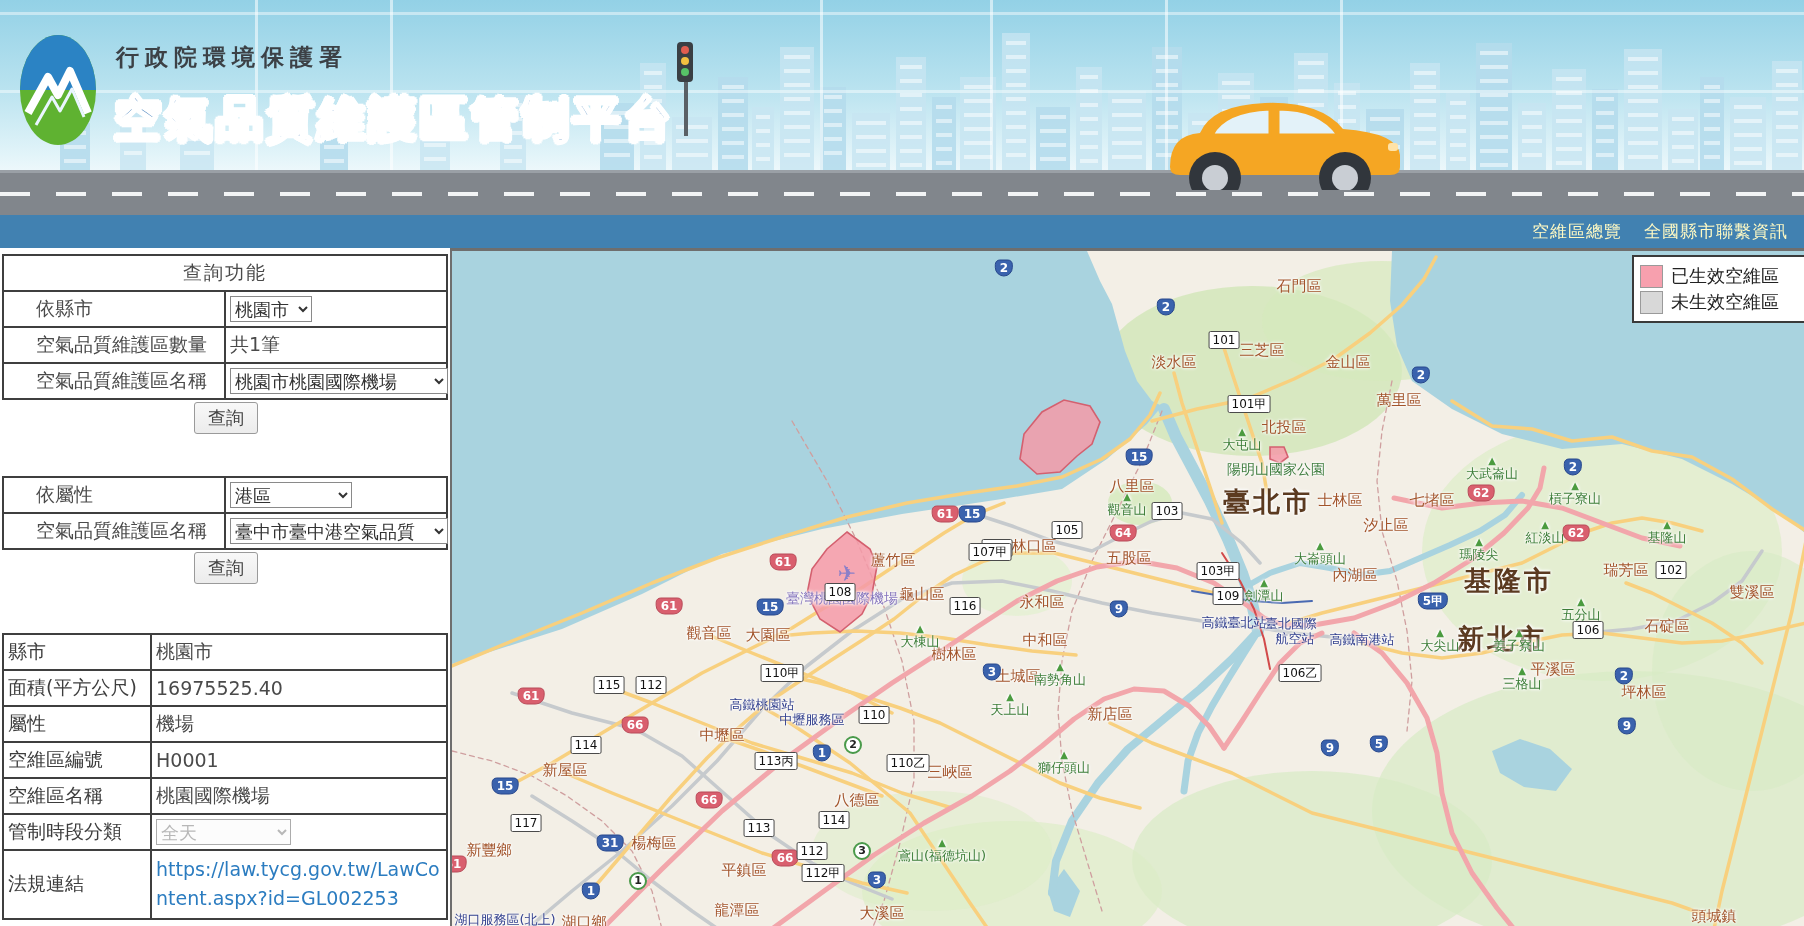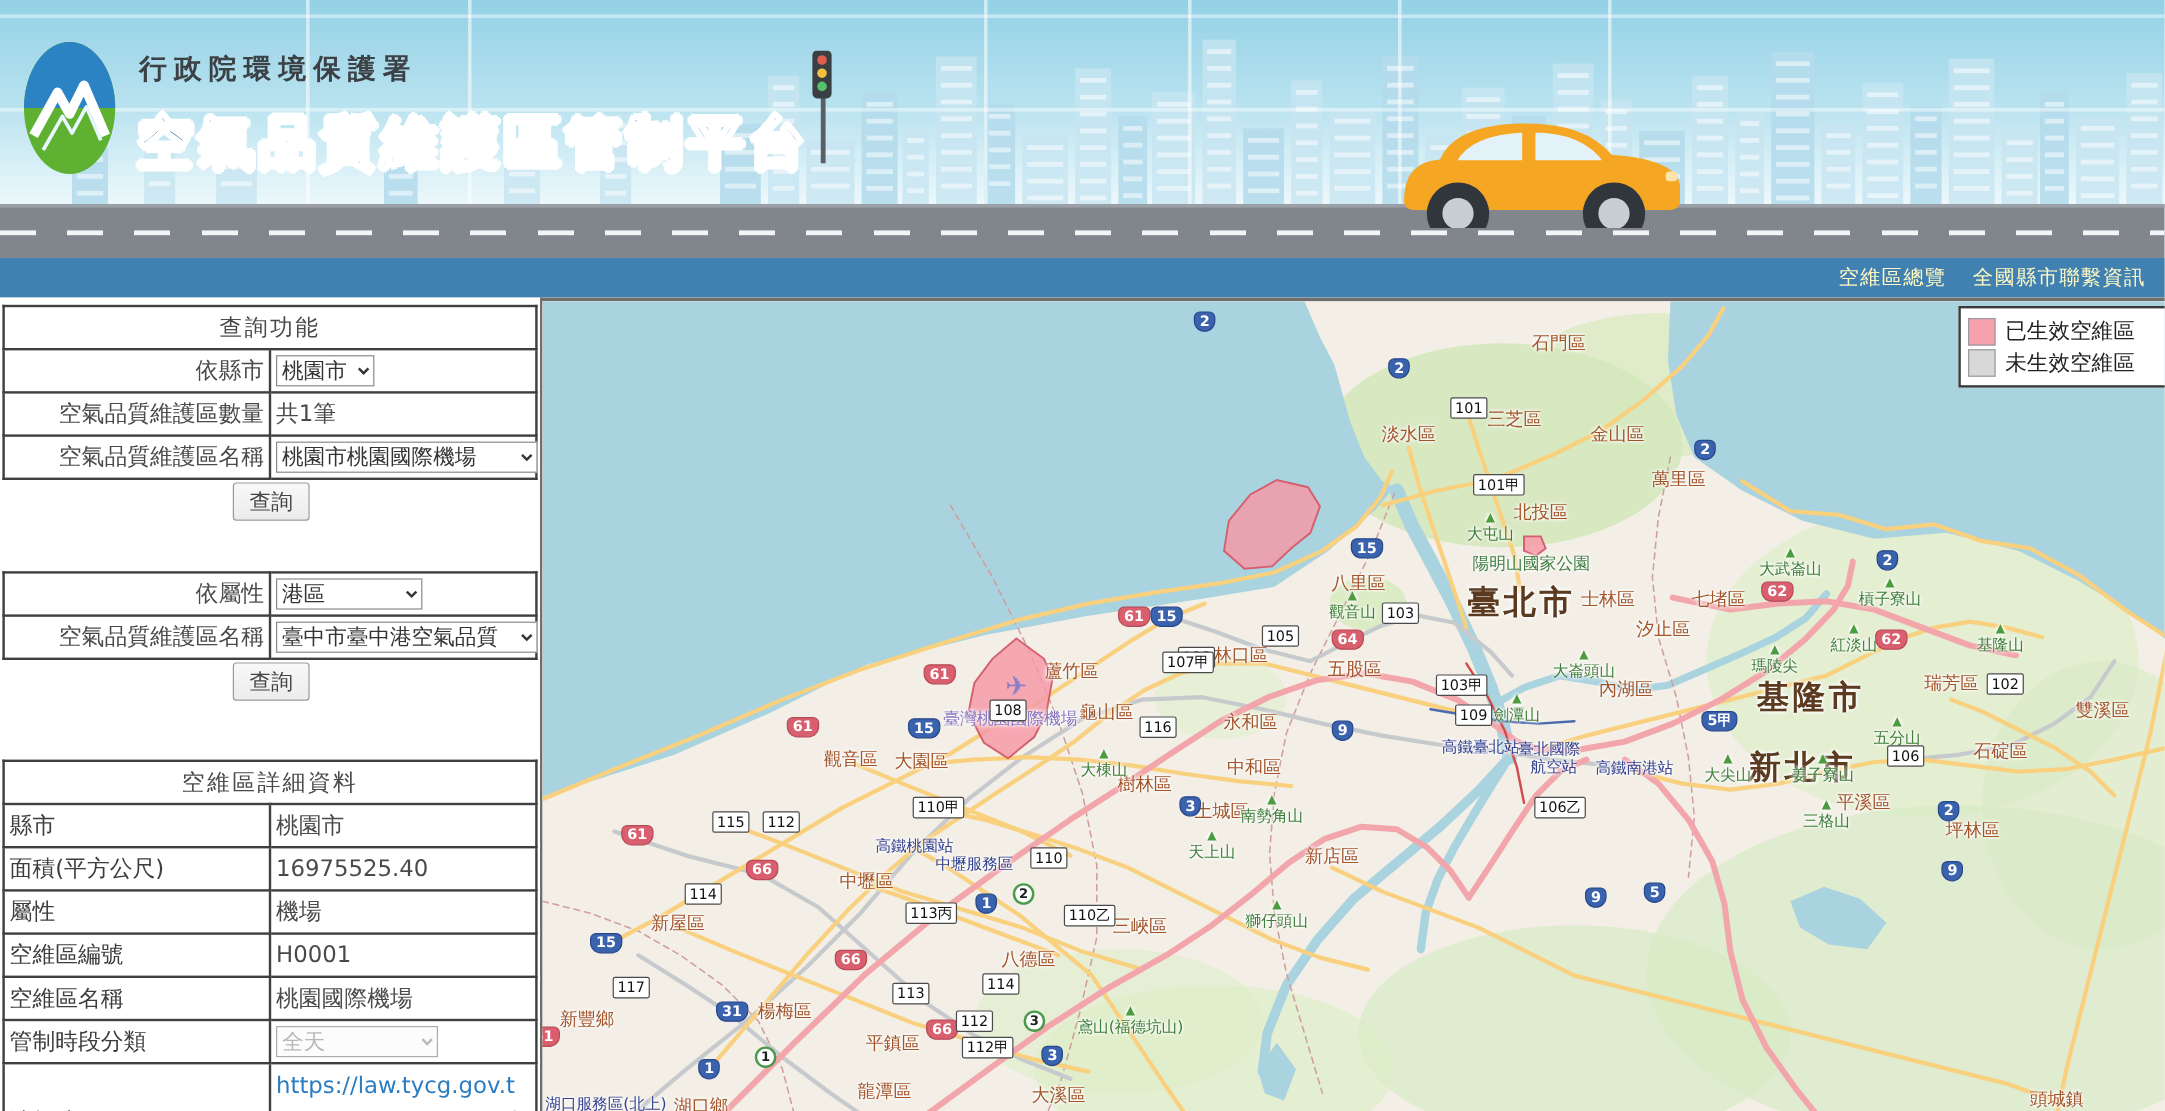--- a/index.html
+++ b/index.html
@@ -27,21 +27,21 @@
   
   .navbar { width:1804px; height:33px; background:#4181b1; display:flex; justify-content:flex-end; align-items:center; padding-right:16px; gap:22px; }
   .navlink { color:#fef9c3; font-size:17px; text-decoration:none; letter-spacing:1px; }
 
   
   .content { display:flex; width:1804px; height:678px; }
   .left-panel { width:450px; height:678px; padding:6px 0 0 2px; background:#fff; flex:none; overflow:hidden; }
   table.qt { border-collapse:collapse; width:446px; table-layout:fixed; }
   table.qt td { border:2px solid #3f3f3f; font-size:19px; color:#4a4a4a; padding:4px 4px; height:34px; background:#fff; }
   td.hdr { background:#f4803e; color:#fff; text-align:center; font-size:21px; letter-spacing:2px; height:36px; }
-  table.t1 td.lbl { width:222px; text-align:right;padding-left:32px; }
+  table.t1 td.lbl { width:222px; text-align:left;padding-left:32px; }
   table.t3 td.lbl { width:148px; text-align:left; padding-left:4px; color:#3d3d3d; }
   td.val { text-align:left; padding-left:5px; }
   select { font-size:18px; font-family:inherit; color:#333; border:1px solid #8a8a8a; background:#fff; height:26px; }
   select:disabled { color:#9a9a9a; background:#fbfbfb; }
   .btn { display:block; margin:2px auto 16px auto; font-size:18px; color:#444; background:linear-gradient(#f8f8f8,#ececec);
     border:1px solid #9a9a9a; border-radius:3px; padding:3px 13px; }
   .spacer1 { height:26px; } .spacer2 { height:33px; }
   a.lawlink { color:#2b7cc0; font-size:19px; text-decoration:none; word-break:break-all; line-height:1.55; }
 
   
@@ -413,23 +413,20 @@
             <td class="val"><select style="width: 218px;"><option>臺中市臺中港空氣品質</option></select></td>
           </tr>
         </tbody>
     </table>
     <button class="btn">查詢</button>
 
     <div class="spacer2"></div>
 
     <table class="qt t3">
       <tbody>
-        <tr>
-            <td class="hdr" colspan="2">空維區詳細資料</td>
-          </tr>
       <tr>
             <td class="lbl">縣市</td>
             <td class="val"><span>桃園市</span></td>
           </tr>
           <tr>
             <td class="lbl">面積(平方公尺)</td>
             <td class="val"><span>16975525.40</span></td>
           </tr>
           <tr>
             <td class="lbl">屬性</td>

